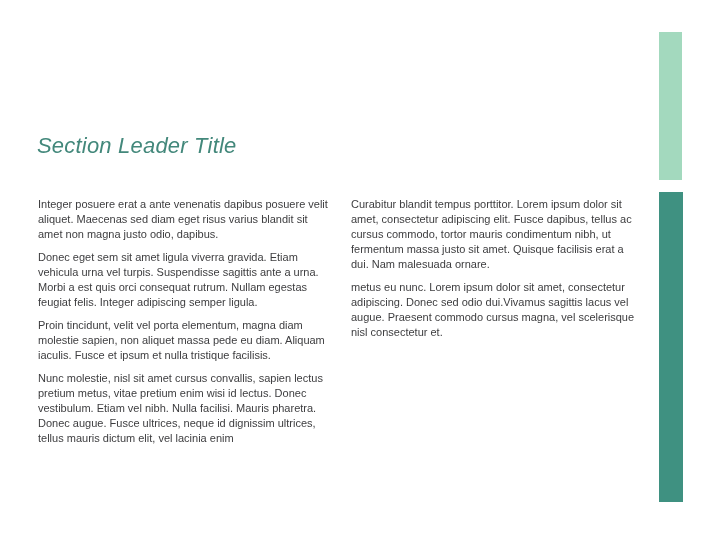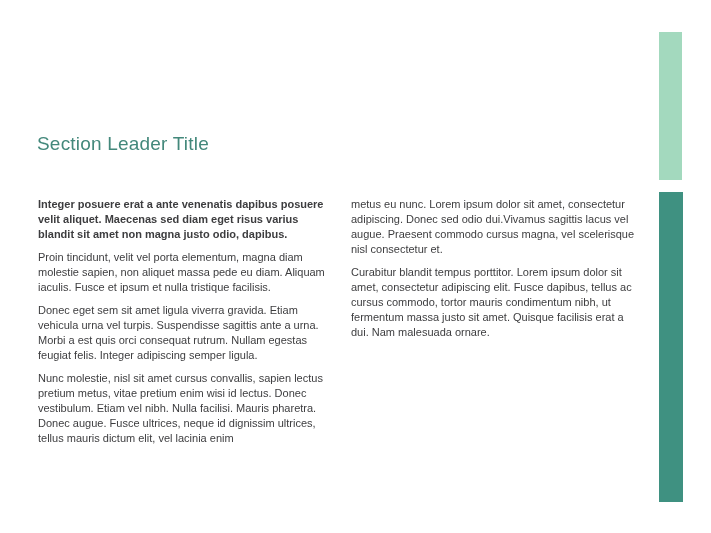--- a/index.html
+++ b/index.html
@@ -13,46 +13,47 @@
     width: 711px;
     height: 533px;
     background: #ffffff;
     overflow: hidden;
   }
   .title {
     position: absolute;
     left: 37px;
     top: 132px;
     margin: 0;
-    font-size: 19px;
+    font-size: 22px;
     line-height: 1.25;
     font-weight: 300;
     letter-spacing: 0.2px;
     color: var(--title-color, #43887b);
+    font-style: italic;
   }
   .columns {
     position: absolute;
     left: 38px;
     top: 197px;
     width: 604px;
     display: flex;
     gap: 20px;
   }
   .col {
     width: 293px;
     flex: 0 0 293px;
   }
   .col p {
     margin: 0 0 8px 0;
     font-size: 11px;
     line-height: 15px;
     color: var(--body-color, #3d3d3f);
   }
   .col p.lead {
-    font-weight: bold;
+    font-weight: normal;
   }
   .bar-top {
     position: absolute;
     left: 659px;
     top: 32px;
     width: 23px;
     height: 148px;
     background: var(--accent-light, #a3d9be);
   }
   .bar-bottom {
@@ -68,28 +69,28 @@
 <body>
 
 <main class="slide">
 
   <h1 class="title">Section Leader Title</h1>
 
   <div class="columns">
 
     <div class="col">
       <p class="lead">Integer posuere erat a ante venenatis dapibus posuere velit aliquet. Maecenas sed diam eget risus varius blandit sit amet non magna justo odio, dapibus.</p>
+      <p>Donec eget sem sit amet ligula viverra gravida. Etiam vehicula urna vel turpis. Suspendisse sagittis ante a urna. Morbi a est quis orci consequat rutrum. Nullam egestas feugiat felis. Integer adipiscing semper ligula.</p>
       <p>Proin tincidunt, velit vel porta elementum, magna diam molestie sapien, non aliquet massa pede eu diam. Aliquam iaculis. Fusce et ipsum et nulla tristique facilisis.</p>
-      <p>Donec eget sem sit amet ligula viverra gravida. Etiam vehicula urna vel turpis. Suspendisse sagittis ante a urna. Morbi a est quis orci consequat rutrum. Nullam egestas feugiat felis. Integer adipiscing semper ligula.</p>
       <p>Nunc molestie, nisl sit amet cursus convallis, sapien lectus pretium metus, vitae pretium enim wisi id lectus. Donec vestibulum. Etiam vel nibh. Nulla facilisi. Mauris pharetra. Donec augue. Fusce ultrices, neque id dignissim ultrices, tellus mauris dictum elit, vel lacinia enim</p>
     </div>
 
     <div class="col">
+      <p>Curabitur blandit tempus porttitor. Lorem ipsum dolor sit amet, consectetur adipiscing elit. Fusce dapibus, tellus ac cursus commodo, tortor mauris condimentum nibh, ut fermentum massa justo sit amet. Quisque facilisis erat a dui. Nam malesuada ornare.</p>
       <p>metus eu nunc. Lorem ipsum dolor sit amet, consectetur adipiscing. Donec sed odio dui.Vivamus sagittis lacus vel augue. Praesent commodo cursus magna, vel scelerisque nisl consectetur et.</p>
-      <p>Curabitur blandit tempus porttitor. Lorem ipsum dolor sit amet, consectetur adipiscing elit. Fusce dapibus, tellus ac cursus commodo, tortor mauris condimentum nibh, ut fermentum massa justo sit amet. Quisque facilisis erat a dui. Nam malesuada ornare.</p>
     </div>
 
   </div>
 
   <div class="bar-top"></div>
   <div class="bar-bottom"></div>
 
 </main>
 
 </body></html>

